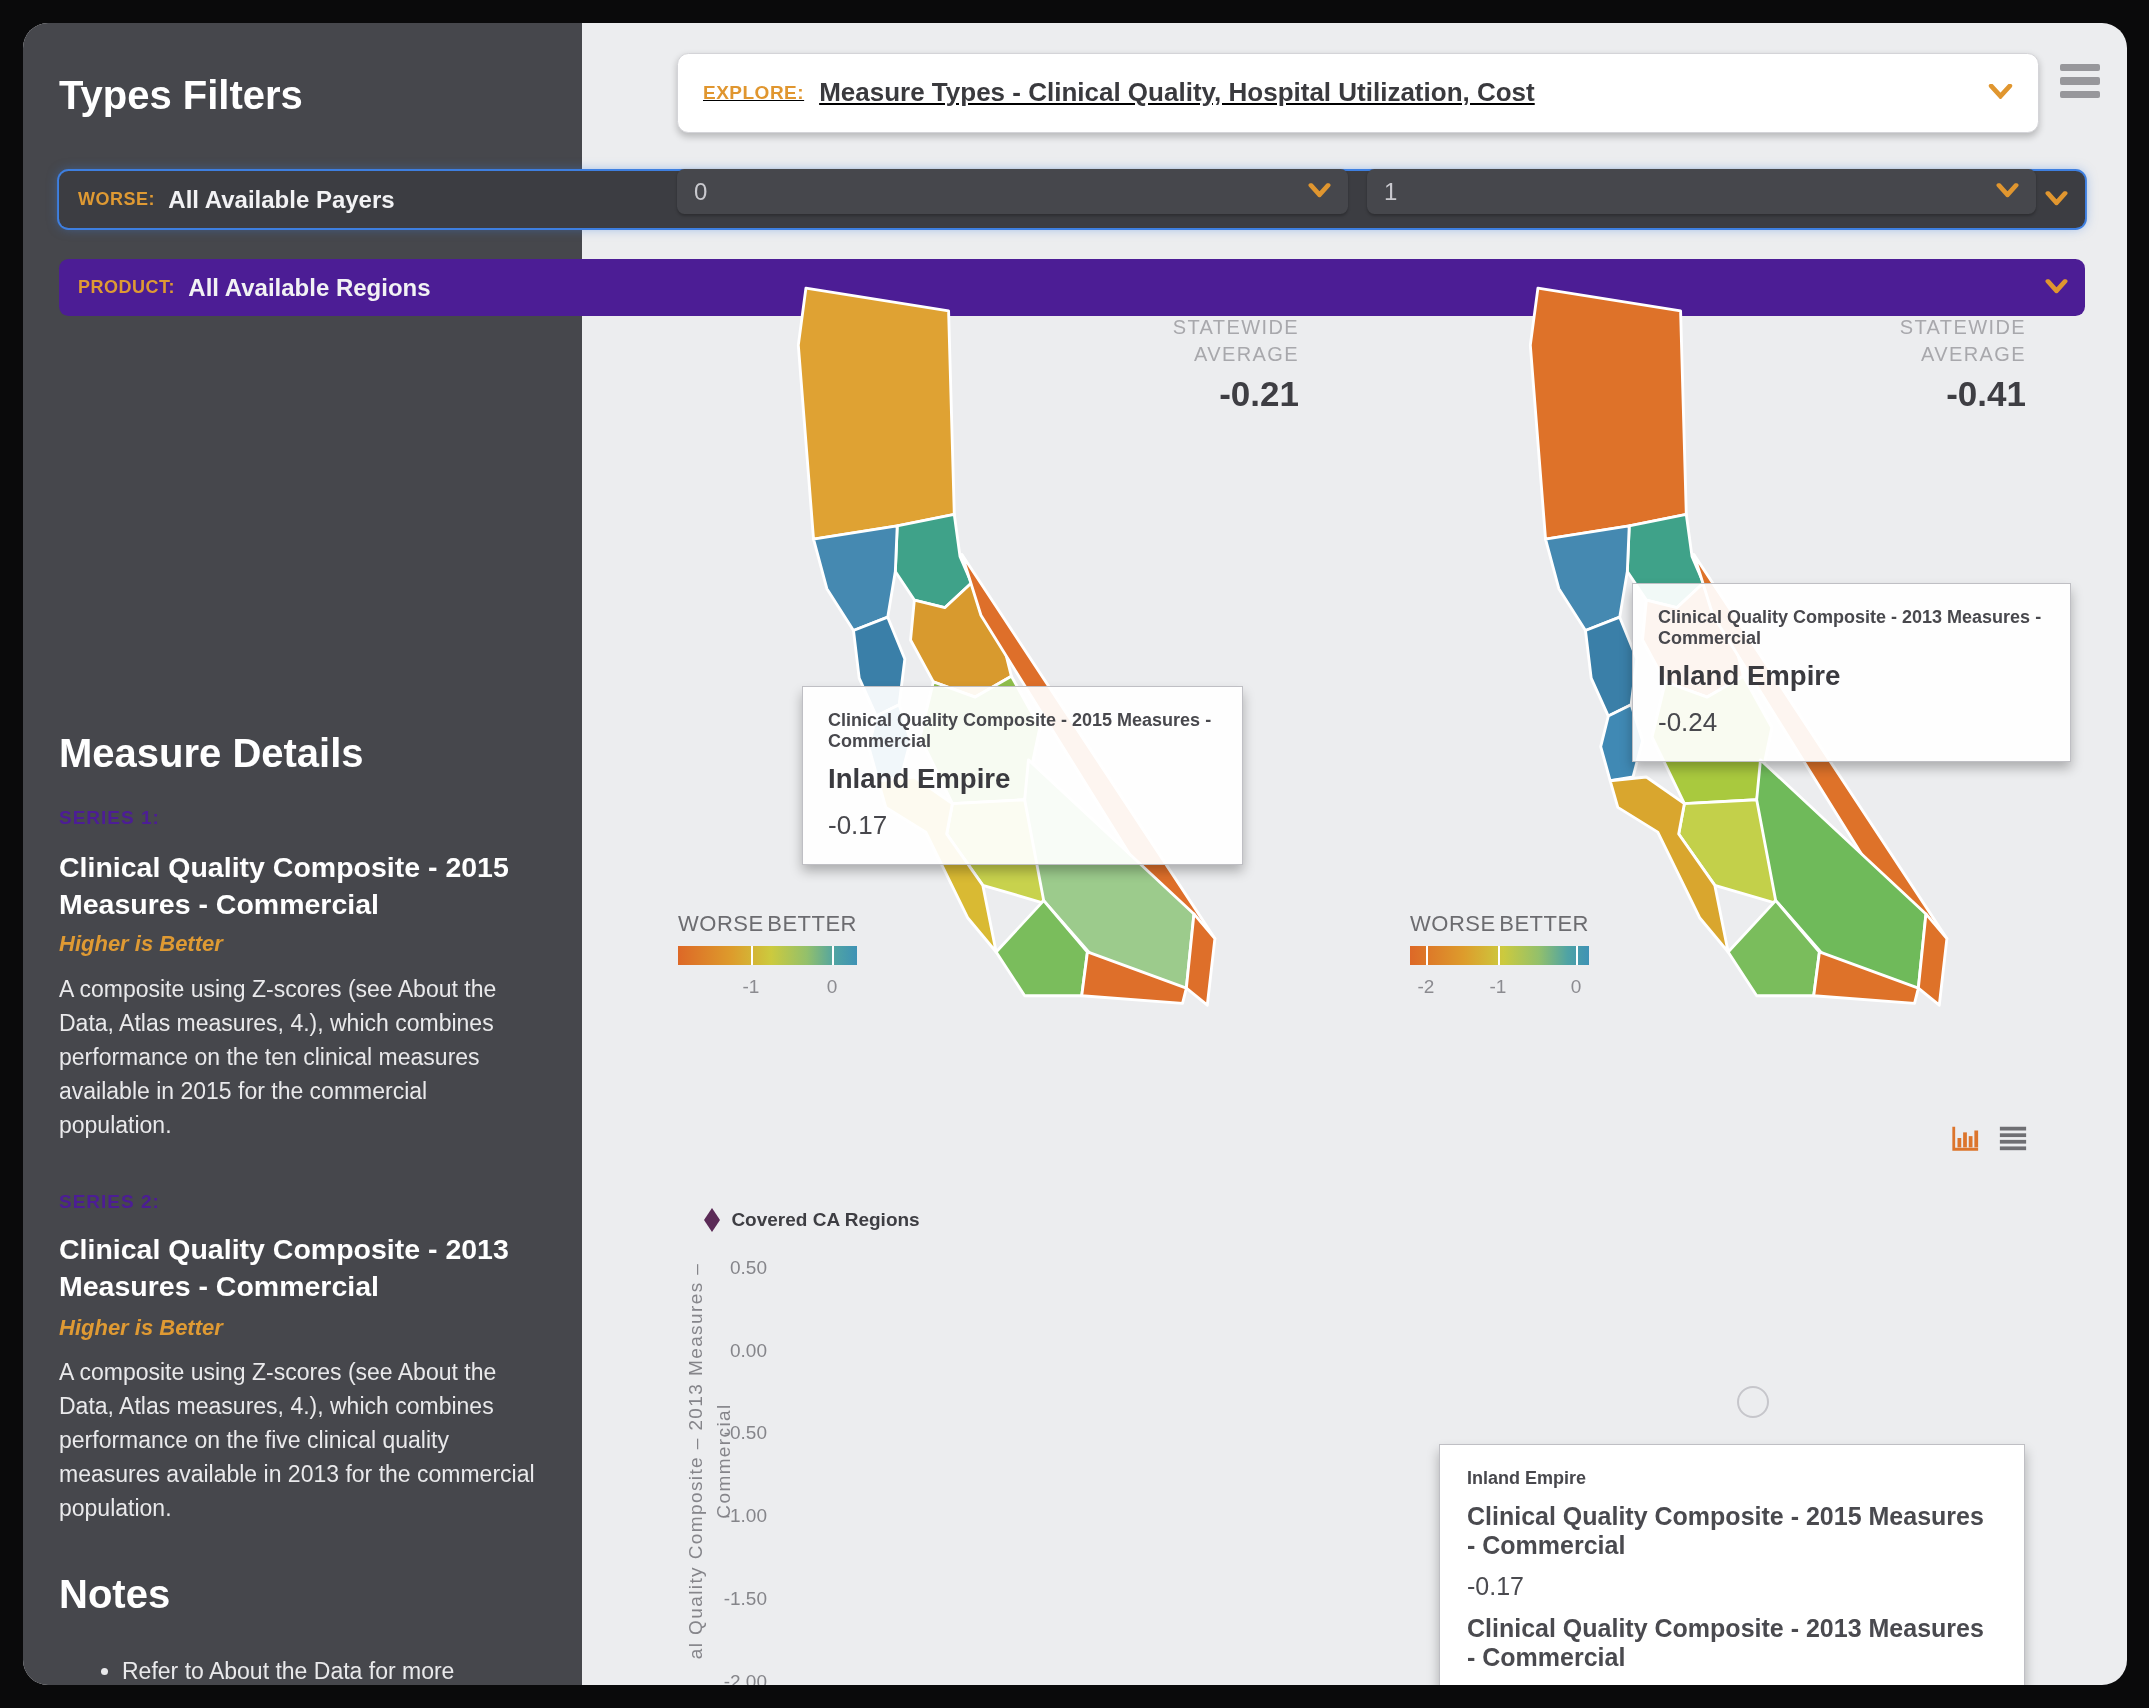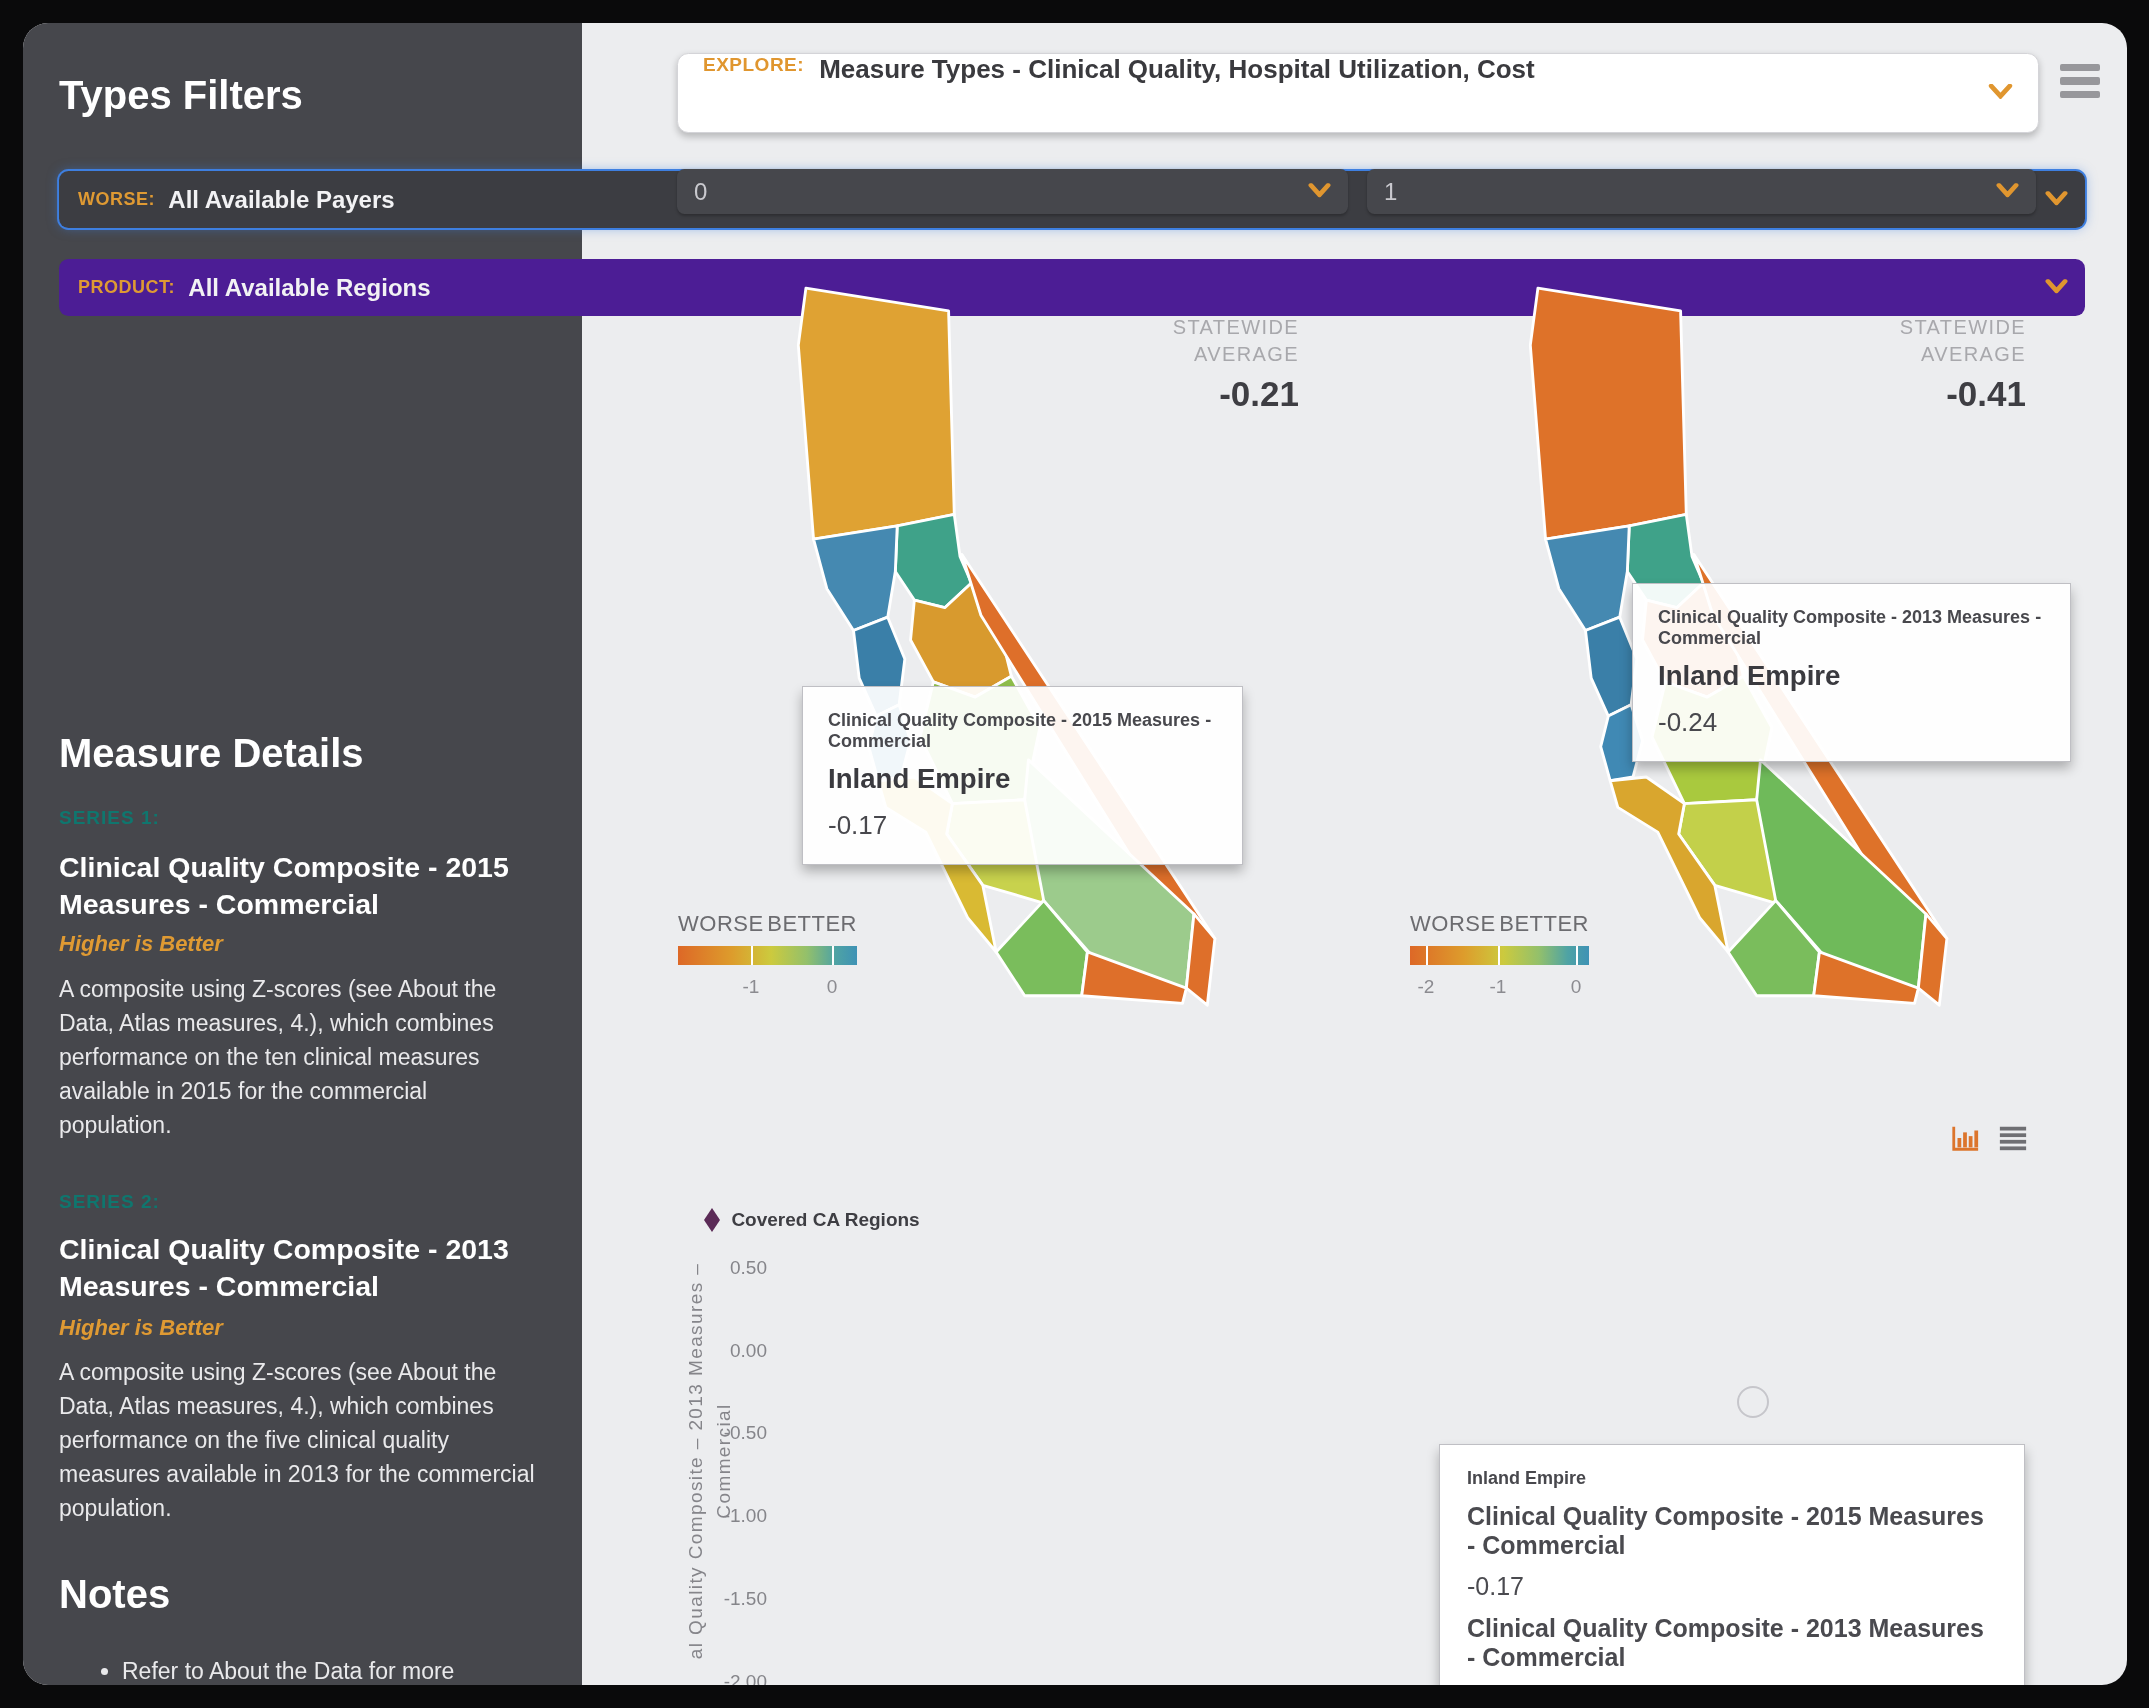--- a/index.html
+++ b/index.html
@@ -12,29 +12,29 @@
   .sb-h1{color:#FFFFFF;font-size:40px;font-weight:700;margin:3.8px 0 0 0;}
   .sb-select{position:relative;border-radius:9.5px;height:57px;display:flex;align-items:center;padding:0 49px 0 19px;margin-top:0;}
   .sb-select .lab{color:#DF9A33;font-size:18px;font-weight:700;letter-spacing:0.5px;margin-right:13.3px;white-space:nowrap;}
   .sb-select .val{color:#F2F2F4;font-size:24px;font-weight:700;white-space:nowrap;}
   .sel-payer{position:absolute;left:36px;right:42px;top:148px;background:#3C3D42;box-shadow:0 0 0 1.9px #3E7FE0,0 0 11.4px rgba(62,127,224,.55);}
   .sel-product{position:absolute;left:36px;right:42px;top:236px;background:#4c1d95;}
   .sel-year{position:absolute;left:36px;right:42px;top:324px;background:transparent;border:1.9px solid #C6C7CB;}
   .sel-year .val{color:#9EA0A6;font-weight:400;}
   .chev{position:absolute;right:17px;top:50%;transform:translateY(-50%);}
   .sb-h2{color:#FFFFFF;font-size:40px;font-weight:700;position:absolute;left:36px;}
-  .series-lab{color:#0f766e;font-size:19px;font-weight:700;letter-spacing:1px;position:absolute;left:36px;}
+  .series-lab{color:#4c1d95;font-size:19px;font-weight:700;letter-spacing:1px;position:absolute;left:36px;}
   .series-title{color:#FFFFFF;font-size:28.5px;font-weight:700;line-height:37px;position:absolute;left:36px;width:485px;}
   .series-higher{color:#DF9A33;font-size:22px;font-style:italic;font-weight:700;position:absolute;left:36px;}
   .series-desc{color:#E9E9EB;font-size:23px;line-height:34px;position:absolute;left:36px;width:483px;font-weight:400;}
   .notes-bullet{color:#E9E9EB;font-size:23px;line-height:32px;position:absolute;left:36px;width:476px;}
   .notes-bullet li{margin-left:23px;}
 
   
-  .explore{position:absolute;left:654px;top:29.5px;width:1362px;height:80px;background:#FFFFFF;border:1px solid #D4D4D8;border-radius:11.4px;box-shadow:0 3.8px 7.6px rgba(0,0,0,.22);display:flex;align-items:flex-start;padding:0 61px 0 25px;}
+  .explore{position:absolute;left:654px;top:29.5px;width:1362px;height:80px;background:#FFFFFF;border:1px solid #D4D4D8;border-radius:11.4px;box-shadow:0 3.8px 7.6px rgba(0,0,0,.22);display:flex;align-items:center;padding:0 61px 0 25px;text-decoration:underline;}
   .explore .lab{color:#E0962F;font-size:19px;font-weight:700;letter-spacing:0.5px;margin-right:15px;}
   .explore .val{color:#3A3A3E;font-size:26px;font-weight:700;white-space:nowrap;}
   .menu-icon{position:absolute;left:2037px;top:37px;width:40px;height:42px;display:flex;flex-direction:column;justify-content:space-between;padding:3.8px 0;}
   .menu-icon span{display:block;height:7.6px;border-radius:1.9px;background:#97979B;}
   .dark-dd{position:absolute;height:45px;background:#46474C;border-radius:7.6px;display:flex;align-items:center;padding:0 46px 0 17px;box-shadow:0 1.9px 2.9px rgba(0,0,0,.25);}
   .dark-dd .val{color:#C9C9CE;font-size:24px;}
 
   
   .map-svg{position:absolute;width:447px;height:728px;}
   .map-svg path{stroke:#FFFFFF;stroke-width:3;stroke-linejoin:round;}

